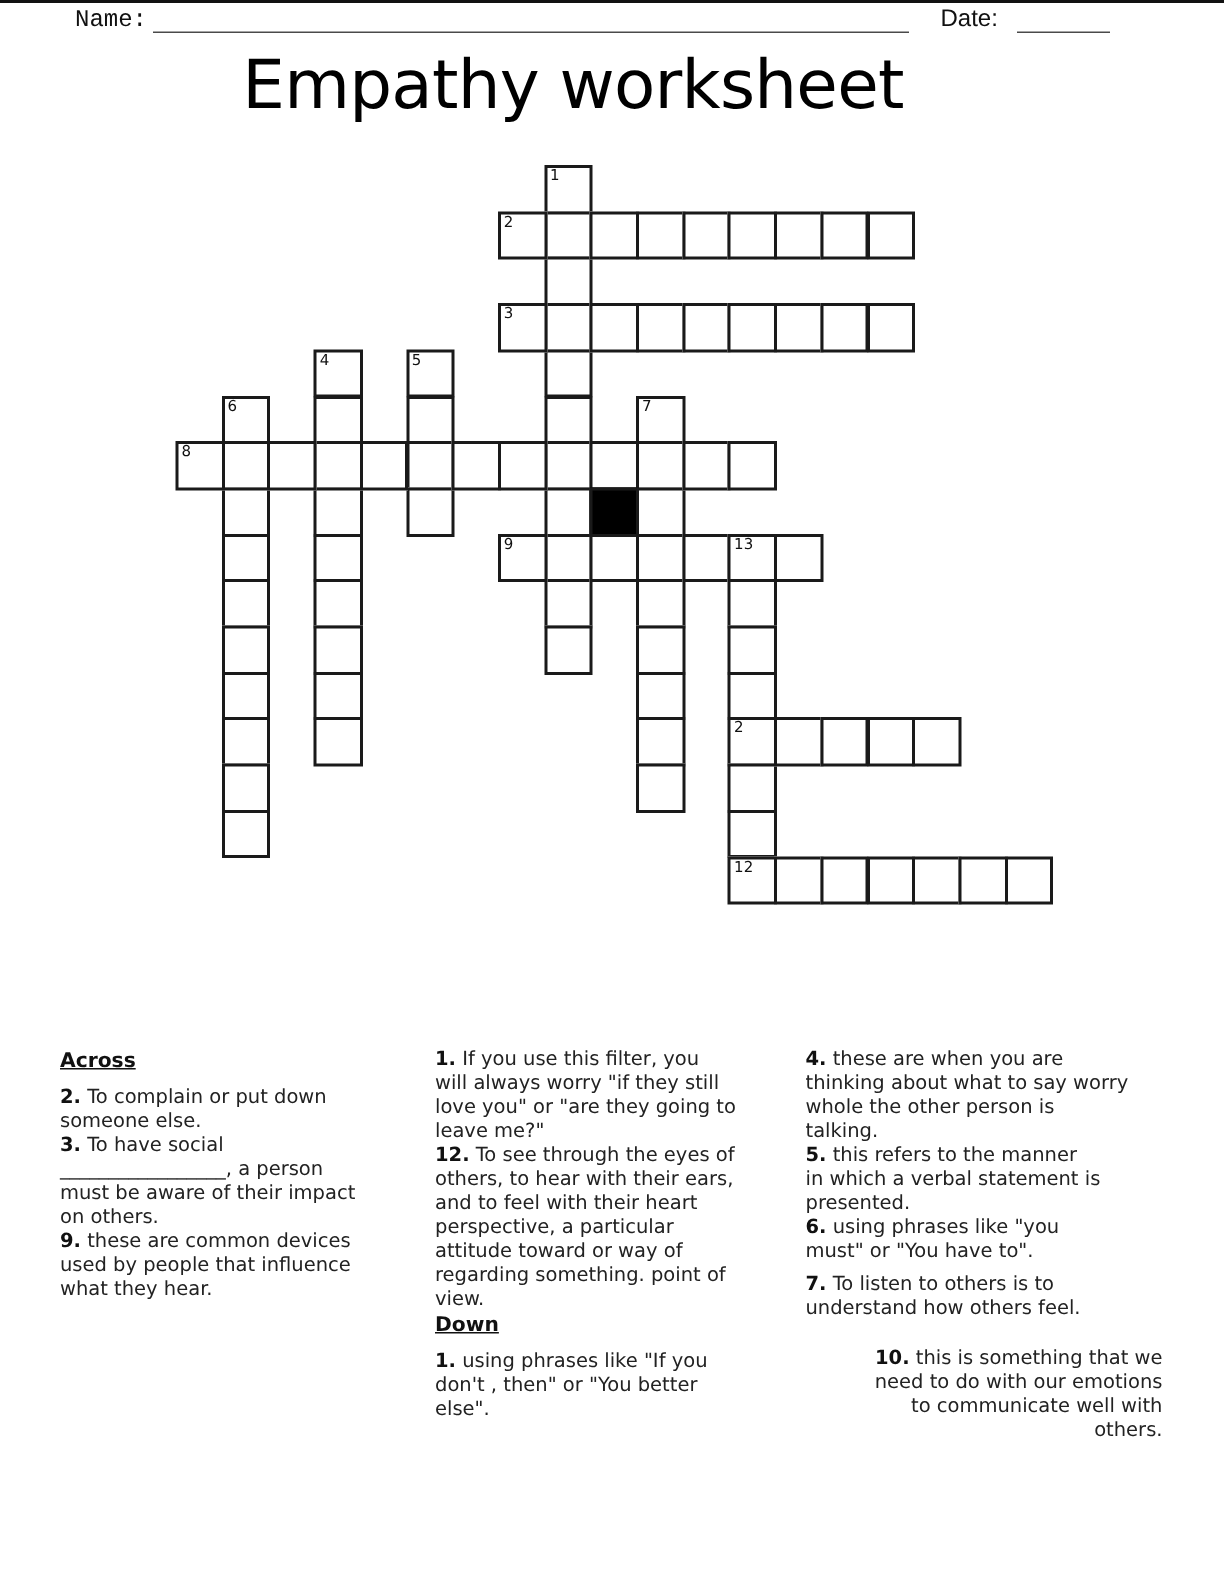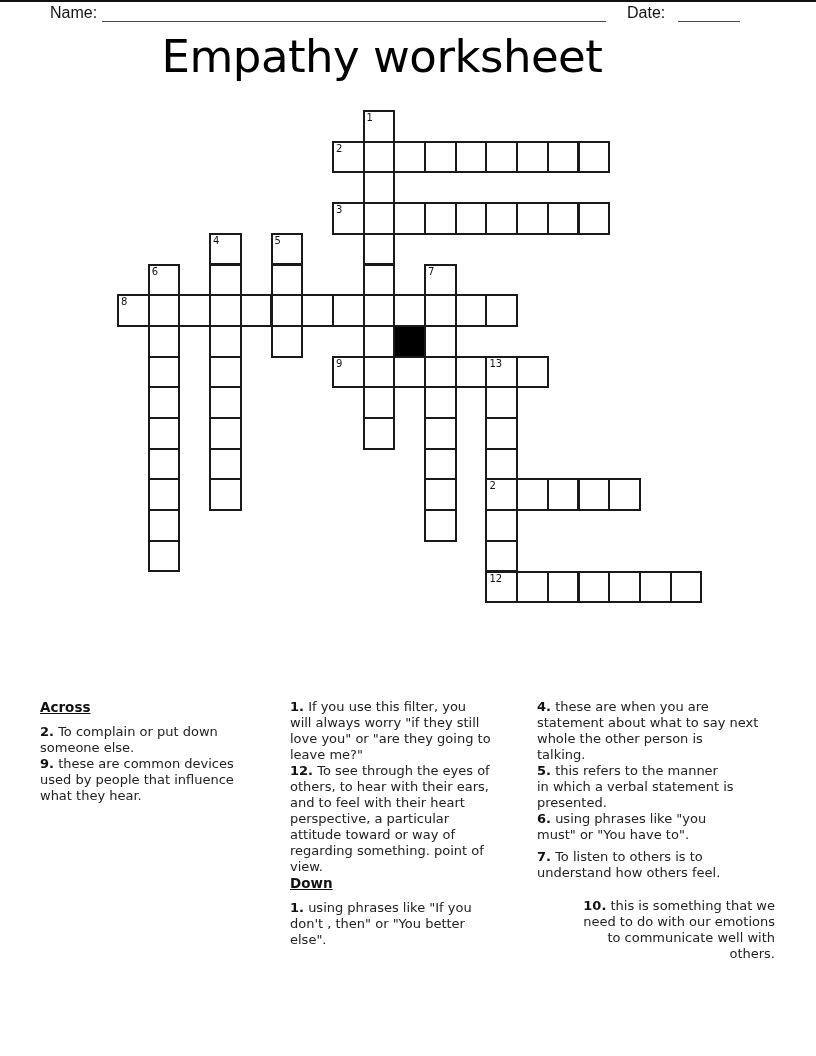--- a/index.html
+++ b/index.html
@@ -1,21 +1,21 @@
 <!DOCTYPE html>
 <html><head>
 <meta charset="utf-8">
 <style>
   html,body{margin:0;padding:0;background:#fff;}
   .page{position:relative;width:816px;height:1056px;background:#ffffff;overflow:hidden;
         font-family:"DejaVu Sans",sans-serif;color:#1f1f1f;}
   .top-rule{position:absolute;left:0;top:0;width:816px;height:2px;background:#111;}
   .hdr-label{position:absolute;top:4px;font-family:"Liberation Sans",sans-serif;
              font-size:16px;color:#111;}
-  .name-label{left:50px;}
+  .name-label{left:50px;font-family:Liberation Mono, monospace;}
   .date-label{left:627px;}
   .blank{position:absolute;top:3px;height:18px;border-bottom:1.6px solid #4a4a4a;}
   .name-blank{left:102px;width:504px;}
   .date-blank{left:678px;width:62px;}
   .title{position:absolute;left:0;top:19px;width:740px;margin:12px;text-align:center;
          font-size:45px;line-height:52px;font-weight:500;color:#000;letter-spacing:-0.5px;}
   
   .grid{position:absolute;left:117px;top:110px;width:600px;height:510px;}
   .cell{position:absolute;width:32.7px;height:32.7px;box-sizing:border-box;
         border:2px solid #1a1a1a;background:#fff;}
@@ -161,20 +161,24 @@
       <div class="cell" style="left: 521.9px; top: 460.5px; border-color: rgb(26, 26, 26);"></div>
       <div class="cell" style="left: 552.6px; top: 460.5px; border-color: rgb(26, 26, 26);"></div>
       <div class="cell black" style="left: 276.3px; top: 214.9px; border-color: rgb(26, 26, 26);"></div>
     </div>
 
   <div id="clues" class="clues">
       <div class="clue-col clue-col-0">
         <div class="clue-header">Across</div>
         <p class="clue"><b class="cnum">2.</b> <span class="ctext">To complain or put down
 someone else.</span></p>
+        <p class="clue"><b class="cnum">3.</b> <span class="ctext">To have social
+_________________, a person
+must be aware of their impact
+on others.</span></p>
         <p class="clue"><b class="cnum">9.</b> <span class="ctext">these are common devices
 used by people that influence
 what they hear.</span></p>
       </div>
       <div class="clue-col clue-col-1">
         <p class="clue"><b class="cnum">1.</b> <span class="ctext">If you use this filter, you
 will always worry "if they still
 love you" or "are they going to
 leave me?"</span></p>
         <p class="clue"><b class="cnum">12.</b> <span class="ctext">To see through the eyes of
@@ -184,21 +188,21 @@
 attitude toward or way of
 regarding something. point of
 view.</span></p>
         <div class="clue-header">Down</div>
         <p class="clue"><b class="cnum">1.</b> <span class="ctext">using phrases like "If you
 don't , then" or "You better
 else".</span></p>
       </div>
       <div class="clue-col clue-col-2">
         <p class="clue"><b class="cnum">4.</b> <span class="ctext">these are when you are
-statement about what to say next
+thinking about what to say worry
 whole the other person is
 talking.</span></p>
         <p class="clue"><b class="cnum">5.</b> <span class="ctext">this refers to the manner
 in which a verbal statement is
 presented.</span></p>
         <p class="clue"><b class="cnum">6.</b> <span class="ctext">using phrases like "you
 must" or "You have to".</span></p>
         <p class="clue" style="margin-top: 6px;"><b class="cnum">7.</b> <span class="ctext">To listen to others is to
 understand how others feel.</span></p>
         <p class="clue" style="margin-top: 17px; text-align: right;"><b class="cnum">10.</b> <span class="ctext">this is something that we

